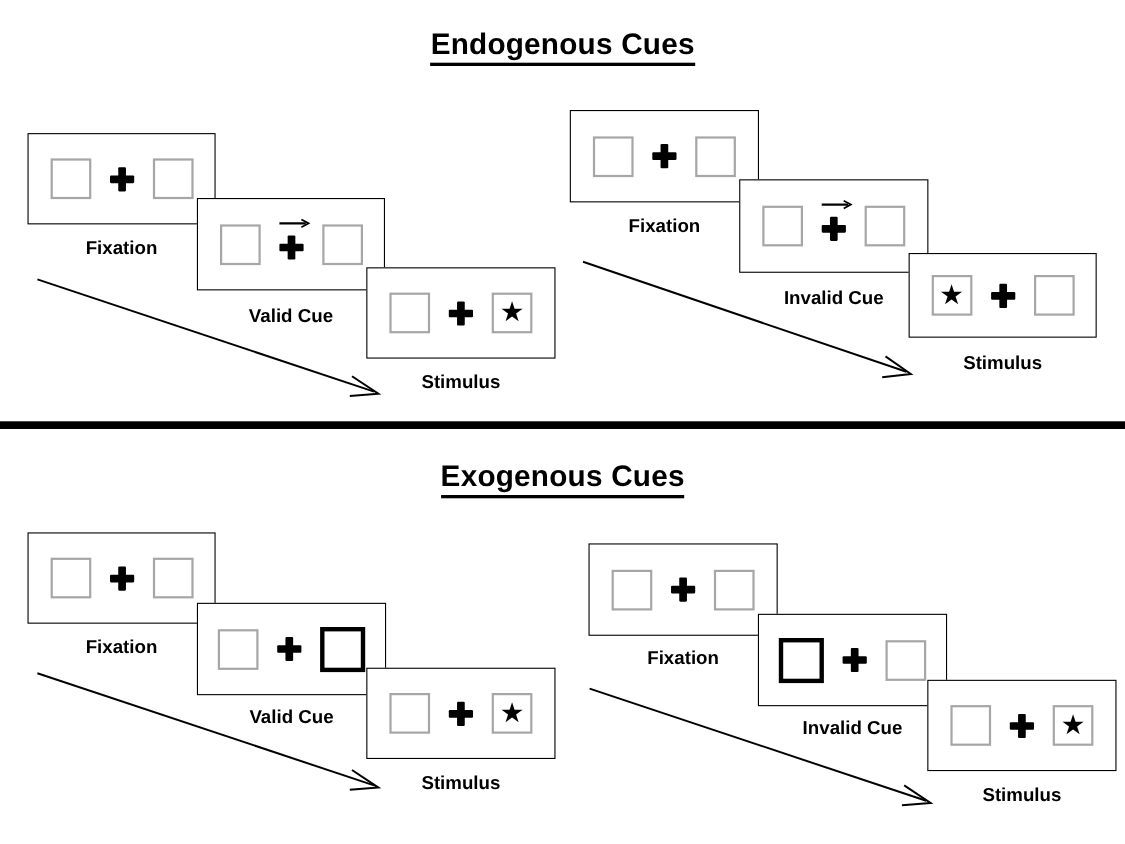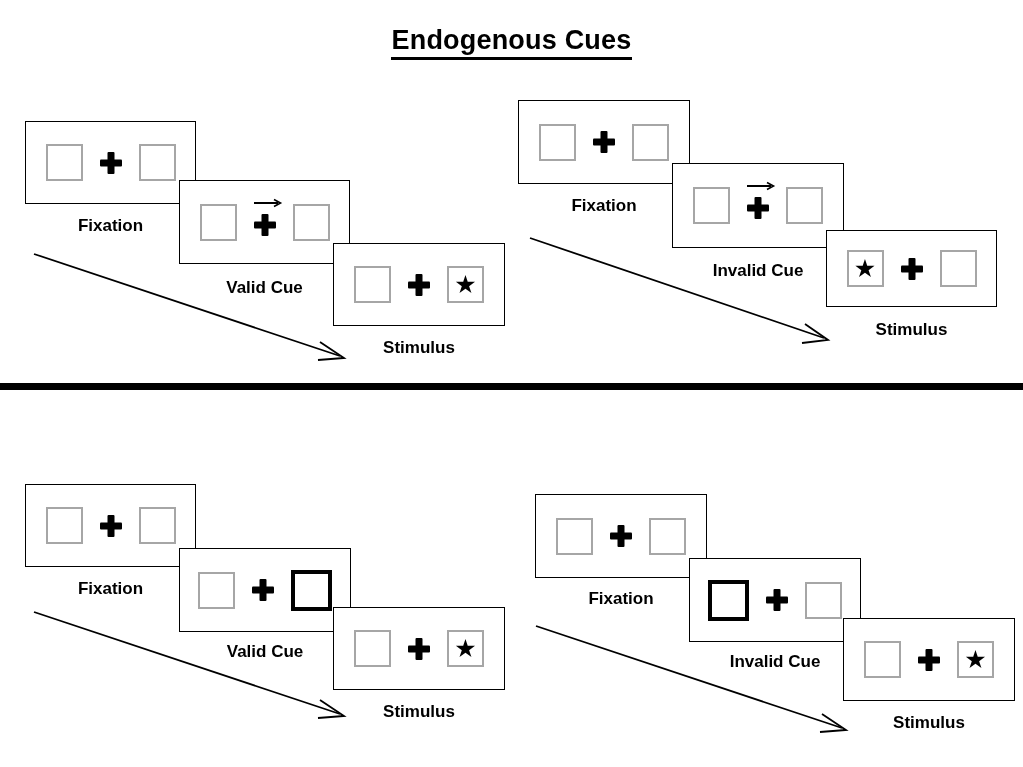--- a/index.html
+++ b/index.html
@@ -225,20 +225,23 @@
         <span class="star">★</span>
       </div>
       <div class="cross" style="width:22px;height:22px;margin:0 17px;"></div>
       <div class="box" style="width:37px;height:37px;"></div>
     </div>
   </div>
   <div class="caption" style="left:826px; top:320px; width:171px;">Stimulus</div>
 
   <div class="divider" style="top:383px;"></div>
 
+  <div class="section-title" style="left:0; top:418px; width:1023px;">
+    <span class="title-text">Exogenous Cues</span>
+  </div>
 
   <svg class="timeline-arrow" style="left:28px; top:606px; width:330px; height:120px;" viewBox="0 0 330 120">
     <line x1="6" y1="6" x2="312" y2="108" stroke="#000" stroke-width="1.8"></line>
     <polyline points="292,94 316,110 290,112" fill="none" stroke="#000" stroke-width="1.8"></polyline>
   </svg>
 
   <div class="panel" style="left:25px; top:484px; width:171px; height:83px;">
     <div class="panel-inner">
       <div class="box" style="width:37px;height:37px;"></div>
       <div class="cross" style="width:22px;height:22px;margin:0 17px;"></div>

